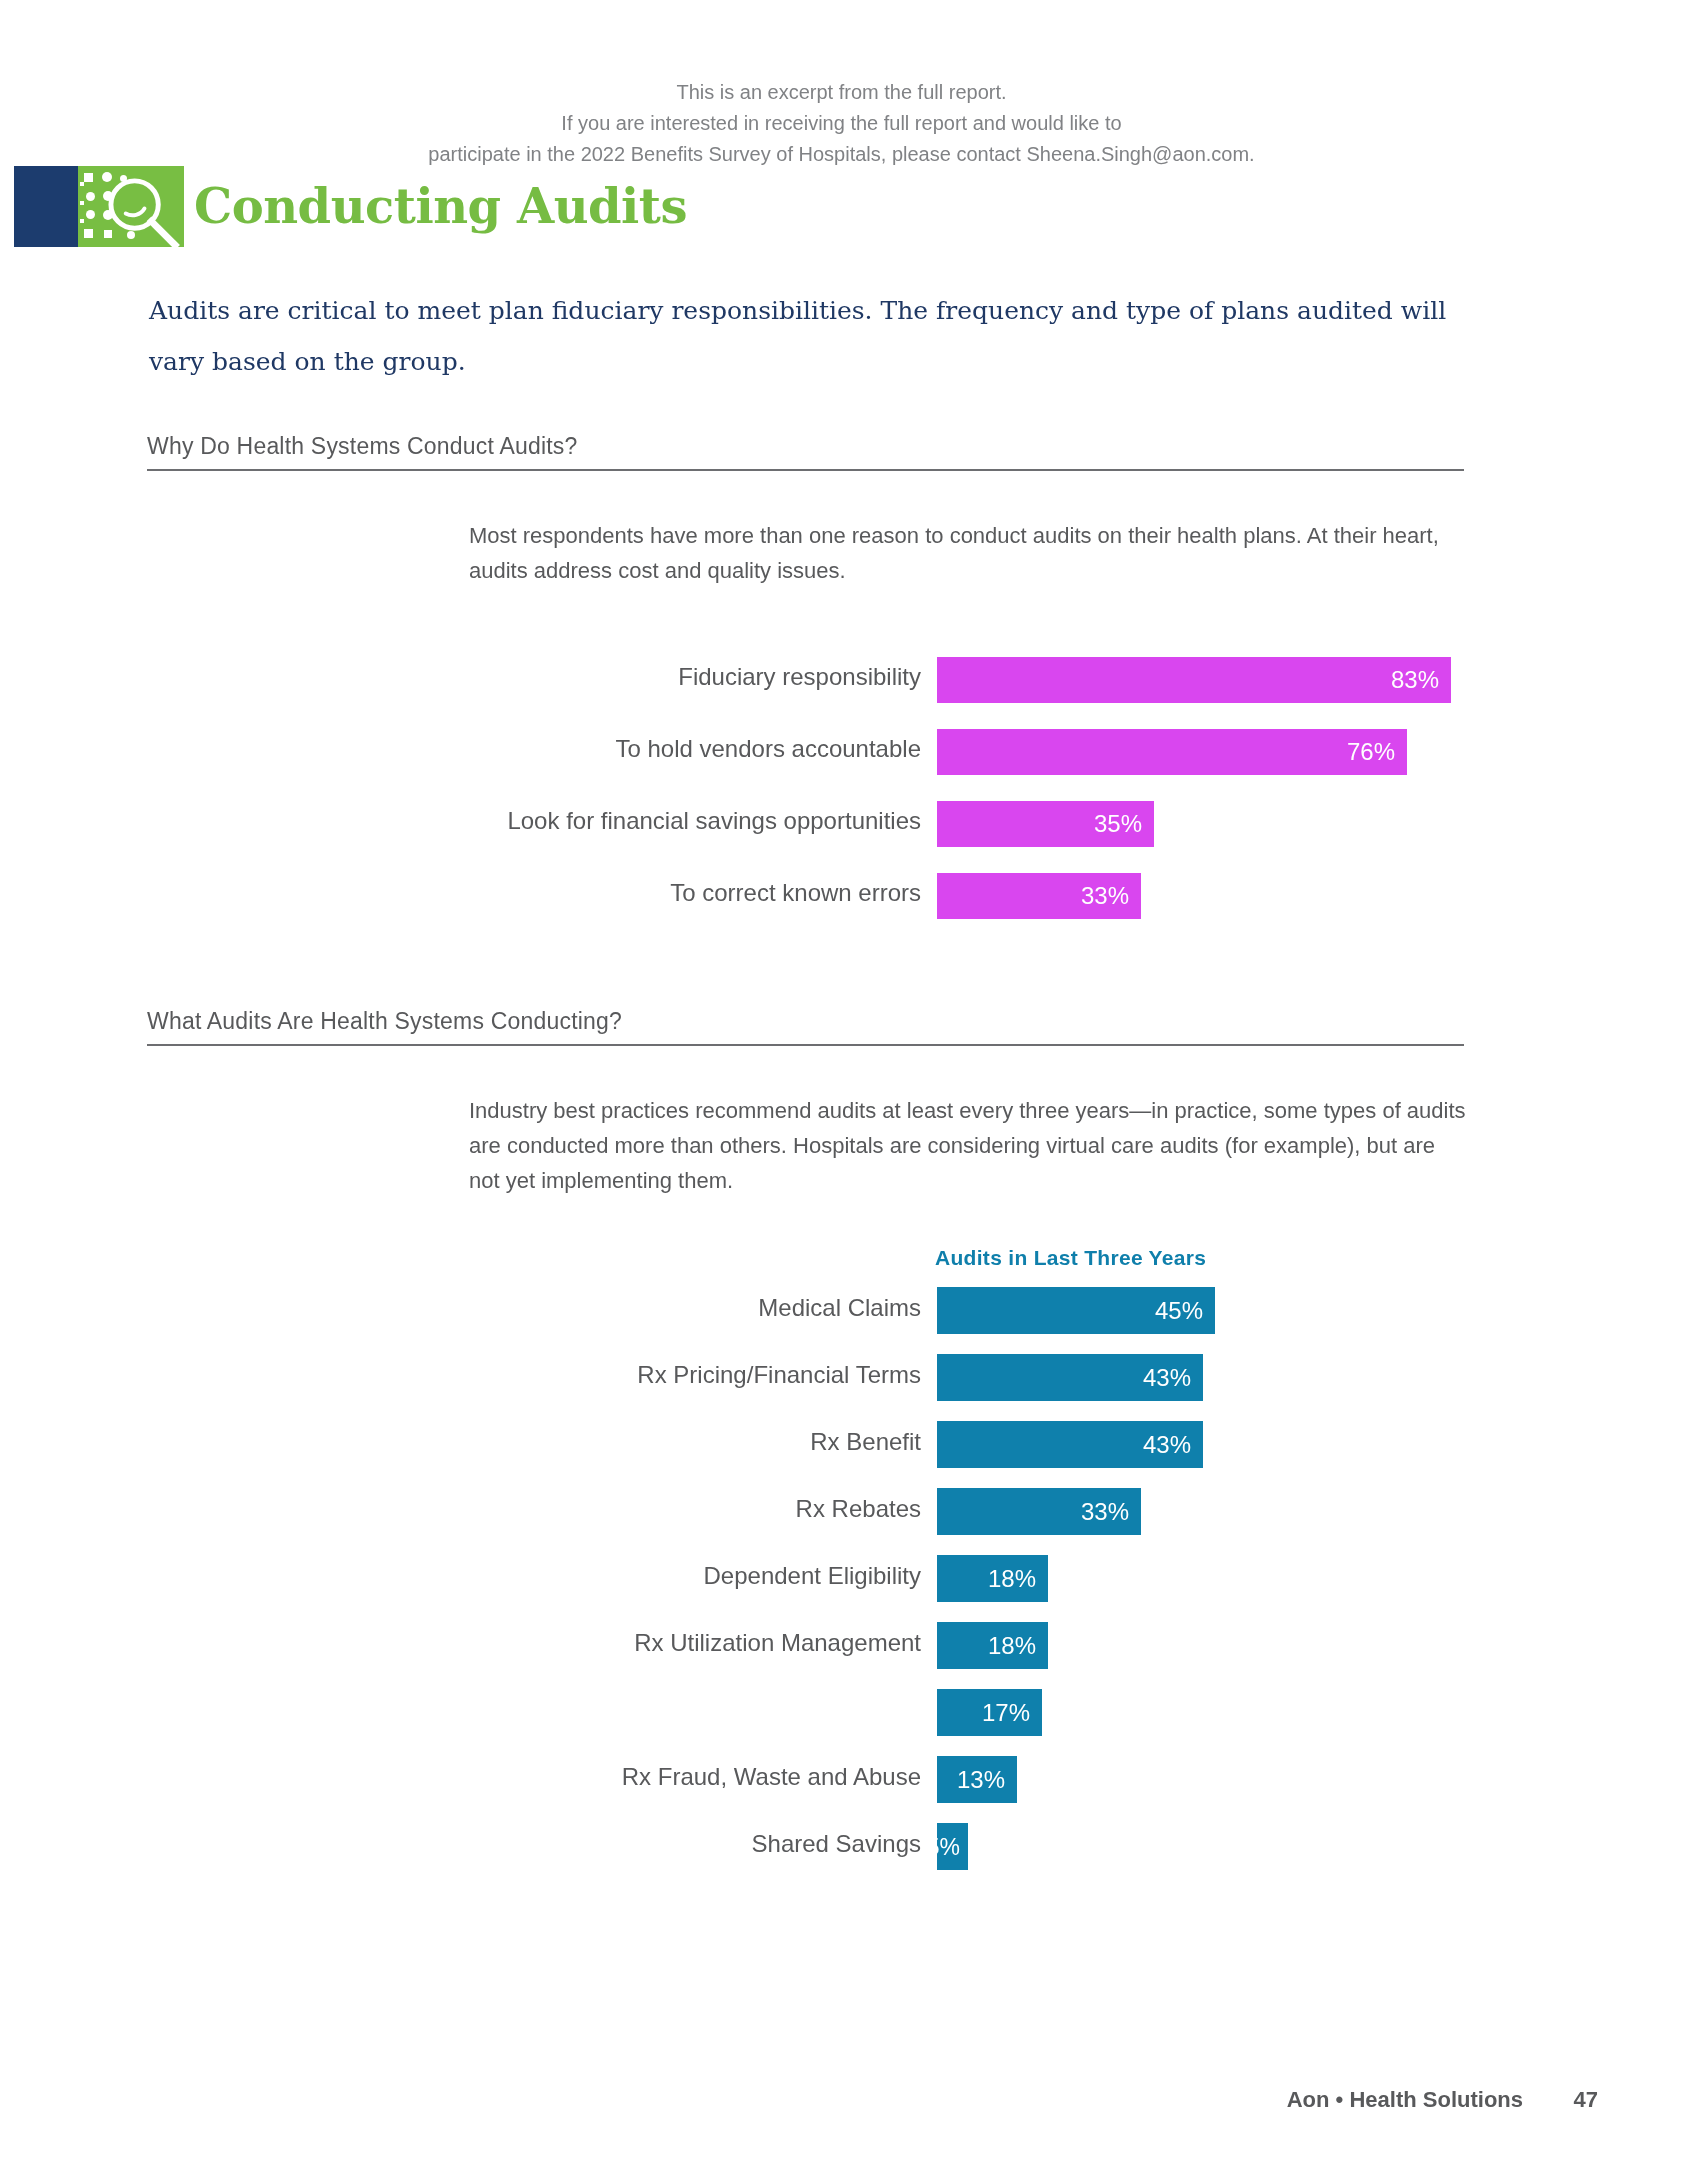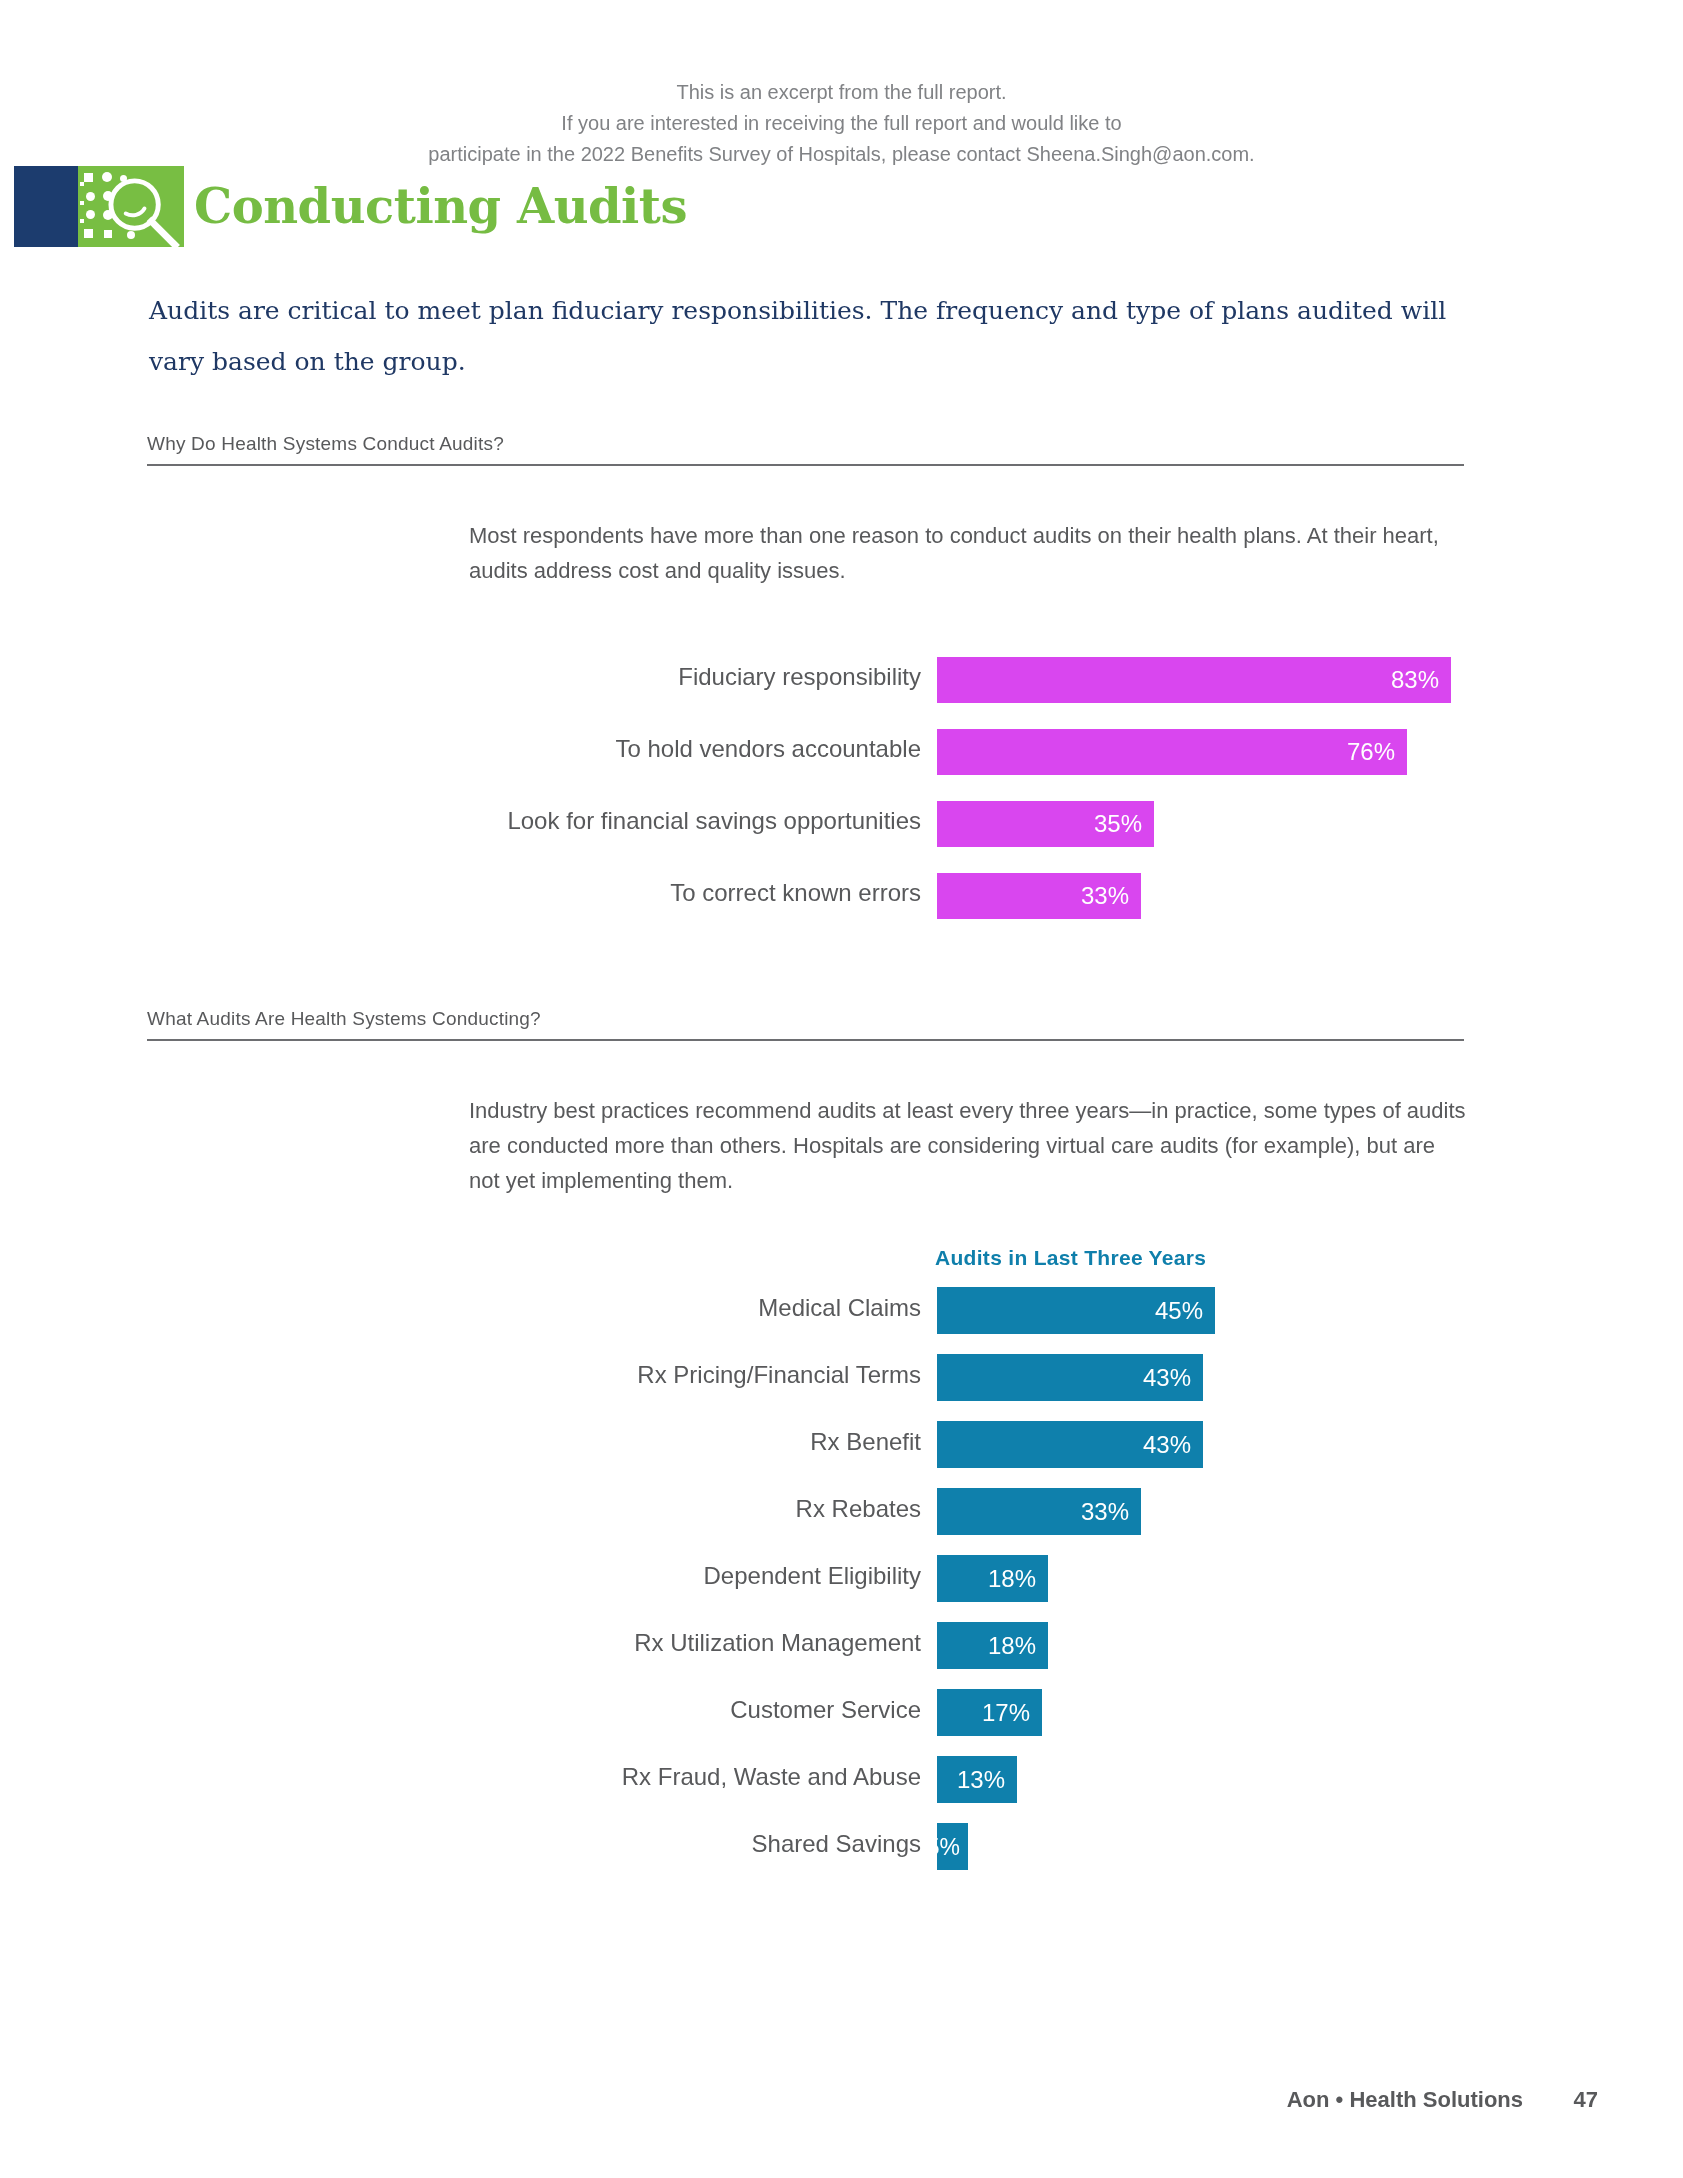--- a/index.html
+++ b/index.html
@@ -83,21 +83,21 @@
   }
 
   
   .section-head {
     position: absolute;
     left: 147px;
     width: 1317px;
   }
   .section-head .txt {
     color: #58595B;
-    font-size: 19px;
+    font-size: 23px;
     font-weight: normal;
     font-family: "Liberation Sans", sans-serif;
     letter-spacing: 0.2px;
     padding-bottom: 9px;
   }
   .section-head .rule {
     height: 1.5px;
     background: #6D6E71;
     width: 100%;
   }
@@ -333,21 +333,20 @@
     </div>
     <div class="bar-row">
       <div class="bar-label">Rx Utilization Management</div>
       <div class="bar-track" style="width: 111px;">
         <div class="bar">
           <span class="bar-value">18%</span>
         </div>
       </div>
     </div>
     <div class="bar-row">
-      <div class="bar-label">Customer Service</div>
       <div class="bar-track" style="width: 105px;">
         <div class="bar">
           <span class="bar-value">17%</span>
         </div>
       </div>
     </div>
     <div class="bar-row">
       <div class="bar-label">Rx Fraud, Waste and Abuse</div>
       <div class="bar-track" style="width: 80px;">
         <div class="bar">

